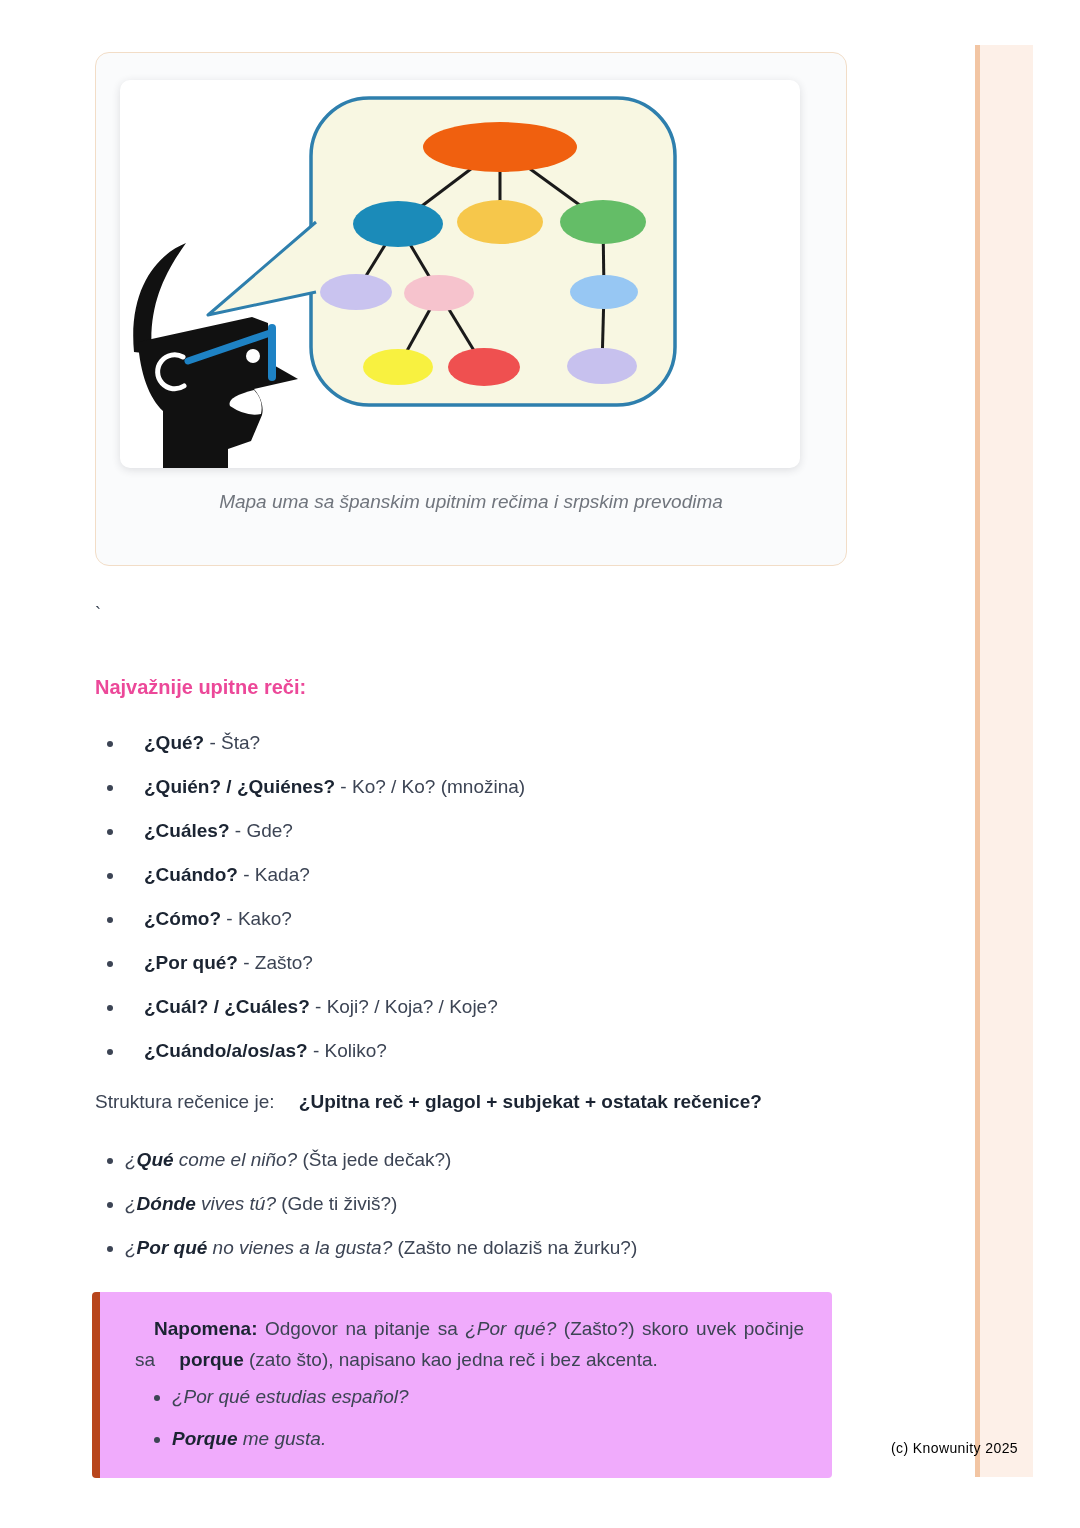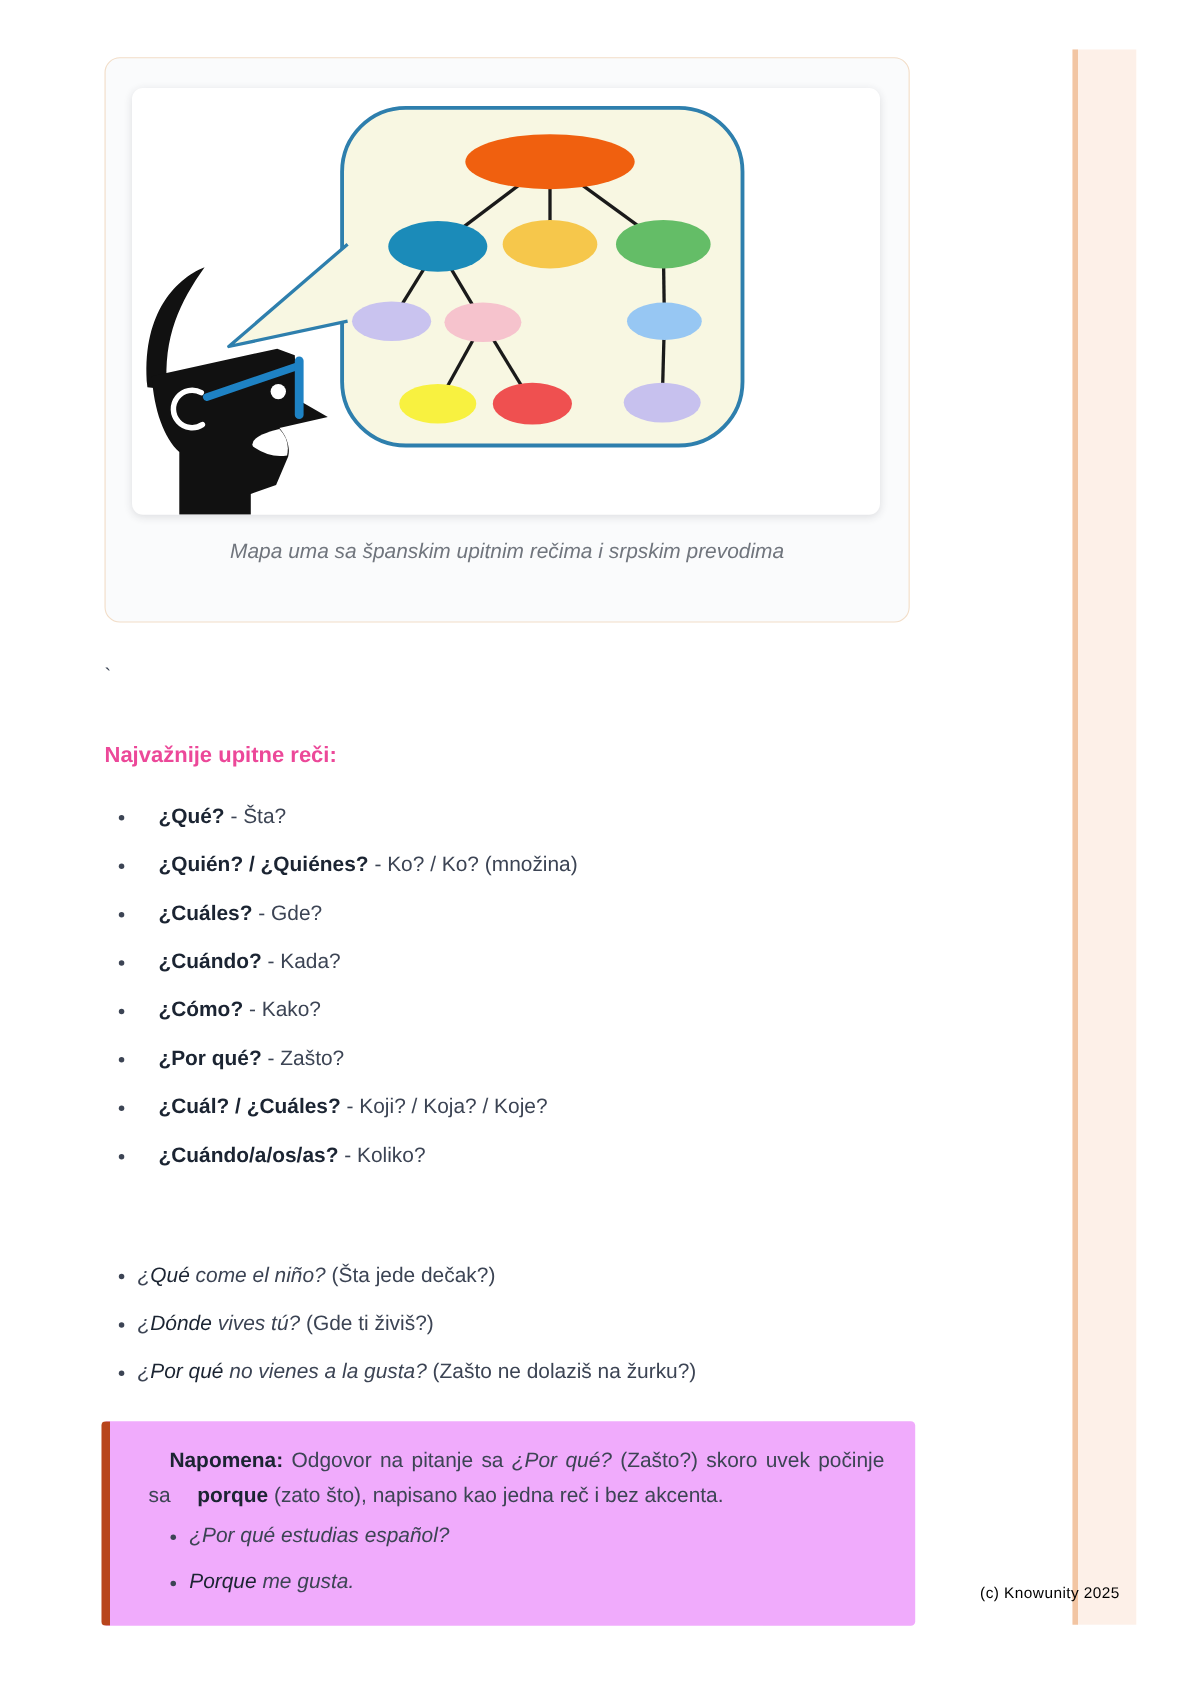--- a/index.html
+++ b/index.html
@@ -5,35 +5,35 @@
   html,body{margin:0;padding:0;background:#fff;}
   .page{position:relative;width:1080px;height:1528px;background:#ffffff;overflow:hidden;
         font-family:"Liberation Sans", sans-serif;color:#273040;}
   
   .band{position:absolute;left:975px;top:45px;width:53px;height:1432px;
         background:#fdf0e8;border-left:5px solid #f2c5a3;}
   .copyright{position:absolute;left:891px;top:1440px;font-size:14px;color:#000000;
         letter-spacing:.4px;white-space:nowrap;}
   
   .card{position:absolute;left:95px;top:52px;width:730px;height:512px;background:#fafbfc;
-        border:1px solid #f2ddc7;border-radius:14px;}
+        border:1px solid #f2ddc7;border-radius:14px;padding-left:20px;}
   .card-img{position:absolute;left:24px;top:27px;width:680px;height:388px;background:#ffffff;
         border-radius:10px;box-shadow:0 2px 8px rgba(40,40,60,.14);overflow:hidden;}
   .card-img svg{display:block;width:680px;height:388px;}
   .caption{position:absolute;left:0;top:438px;width:100%;text-align:center;font-style:italic;
         font-size:19px;color:#70757d;}
   
   .backtick{position:absolute;left:95px;top:604px;font-size:18px;color:#374151;}
   .heading{position:absolute;left:95px;top:676px;font-size:20px;font-weight:700;color:#ec4899;}
   .tcol{position:absolute;left:95px;width:735px;font-size:19px;color:#3c4454;}
   ul.blist{list-style:disc;margin:0;padding:0 0 0 30px;}
   ul.blist li{line-height:25px;margin-bottom:19px;}
   .seg-b{font-weight:700;color:#1b2432;margin-left:19px;}
   .seg-i{font-style:italic;}
-  .seg-bi{font-weight:400;font-style:italic;color:#1b2432;}
+  .seg-bi{font-weight:700;font-style:italic;color:#1b2432;}
   .para{line-height:25px;}
   
   .note{position:absolute;left:92px;top:1292px;width:740px;height:186px;background:#f0abfc;
         border-left:8px solid #b8451c;border-radius:4px;box-sizing:border-box;overflow:hidden;}
   .note-inner{padding:21px 28px 0 35px;}
   .note-para{font-size:19px;line-height:31px;text-align:justify;color:#3c4454;}
   .note ul{list-style:disc;margin:9px 0 3px 0;padding:0 0 0 37px;font-size:19px;color:#3c4454;}
   .note ul li{line-height:25px;margin-bottom:17px;}
 </style>
 </head>
@@ -98,20 +98,21 @@
         <li><span class="seg-b">¿Quién? / ¿Quiénes?</span><span> - Ko? / Ko? (množina)</span></li>
         <li><span class="seg-b">¿Cuáles?</span><span> - Gde?</span></li>
         <li><span class="seg-b">¿Cuándo?</span><span> - Kada?</span></li>
         <li><span class="seg-b">¿Cómo?</span><span> - Kako?</span></li>
         <li><span class="seg-b">¿Por qué?</span><span> - Zašto?</span></li>
         <li><span class="seg-b">¿Cuál? / ¿Cuáles?</span><span> - Koji? / Koja? / Koje?</span></li>
         <li><span class="seg-b">¿Cuándo/a/os/as?</span><span> - Koliko?</span></li>
       </ul>
   </div>
 
+  <div class="tcol para" style="top:1089px;"><span>Struktura rečenice je: </span><span class="seg-b">¿Upitna reč + glagol + subjekat + ostatak rečenice?</span></div>
 
   <div class="tcol" style="top:1147px;">
     <ul class="blist">
         <li><span class="seg-i">¿</span><span class="seg-bi">Qué</span><span class="seg-i"> come el niño?</span><span> (Šta jede dečak?)</span></li>
         <li><span class="seg-i">¿</span><span class="seg-bi">Dónde</span><span class="seg-i"> vives tú?</span><span> (Gde ti živiš?)</span></li>
         <li><span class="seg-i">¿</span><span class="seg-bi">Por qué</span><span class="seg-i"> no vienes a la gusta?</span><span> (Zašto ne dolaziš na žurku?)</span></li>
       </ul>
   </div>
 
   <div class="note">

